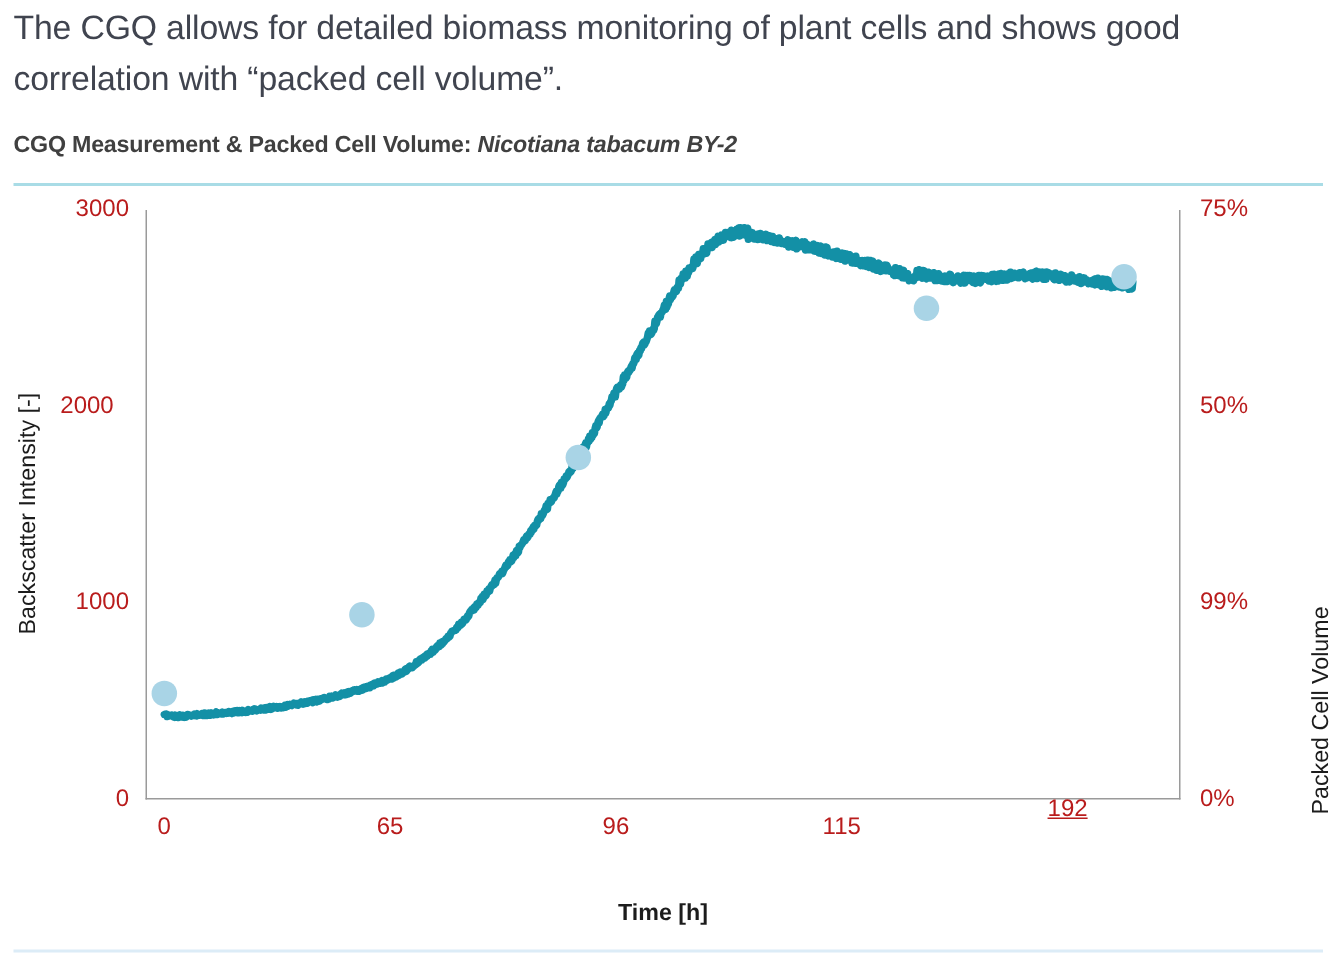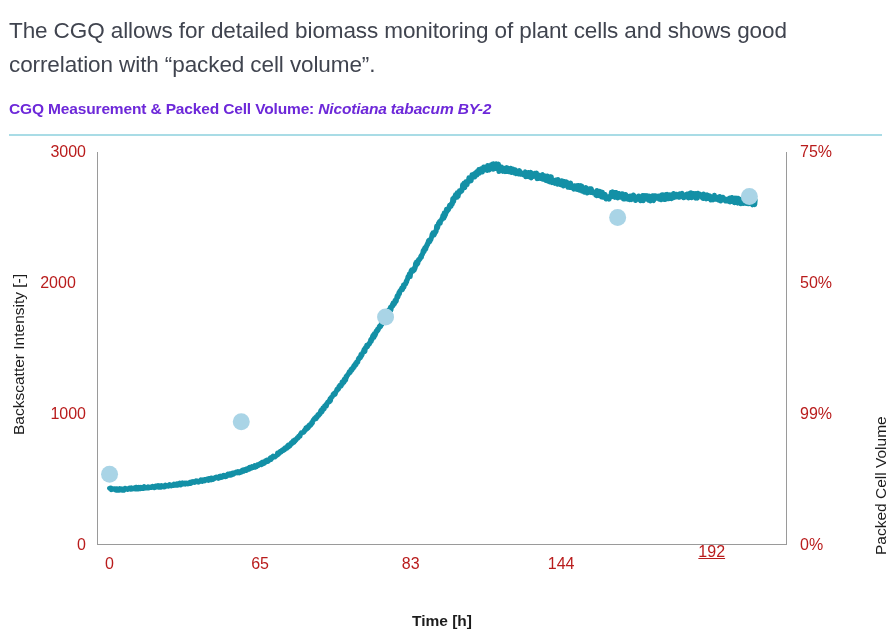--- a/index.html
+++ b/index.html
@@ -4,40 +4,40 @@
 <title>CGQ Measurement &amp; Packed Cell Volume</title>
 <style>
   html,body{margin:0;padding:0;}
   body{
     width:891px;height:641px;
     background:#ffffff;
     font-family:"Liberation Sans","DejaVu Sans",sans-serif;
     overflow:hidden;
     position:relative;
   }
-  .slide{position:absolute;inset:0;margin-top:12px;}
+  .slide{position:absolute;inset:0;}
 
   
   .headline{
     position:absolute;
     left:9px;top:2px;width:865px;
     font-size:22.5px;
     line-height:34px;
     font-weight:300;
     color:#40444f;
     letter-spacing:-0.1px;
   }
 
   
   .subtitle{
     position:absolute;
     left:9px;top:88px;
     font-size:15.5px;
     font-weight:700;
-    color:#6d28d9;
+    color:#404040;
     letter-spacing:-0.15px;
     white-space:nowrap;
   }
   .subtitle .species{font-style:italic;font-weight:700;}
 
   .rule-top{
     position:absolute;
     left:9px;top:122px;width:873px;height:2px;
     background:#a9dce6;
   }
@@ -161,22 +161,22 @@
     <div id="y2ticks">
         <div class="tick tick-right" style="top: 410px; left: 800px; width: 60px;">0%</div>
         <div class="tick tick-right" style="top: 279px; left: 800px; width: 60px;">99%</div>
         <div class="tick tick-right" style="top: 148px; left: 800px; width: 60px;">50%</div>
         <div class="tick tick-right" style="top: 17px; left: 800px; width: 60px;">75%</div>
       </div>
 
     <div id="xticks">
         <div class="tick tick-bottom" style="top: 420px; left: 109.545px;">0</div>
         <div class="tick tick-bottom" style="top: 420px; left: 260.091px;">65</div>
-        <div class="tick tick-bottom" style="top: 420px; left: 410.636px;">83</div>
-        <div class="tick tick-bottom" style="top: 420px; left: 561.182px;">144</div>
+        <div class="tick tick-bottom" style="top: 420px; left: 410.636px;">96</div>
+        <div class="tick tick-bottom" style="top: 420px; left: 561.182px;">115</div>
         <div class="tick tick-bottom" style="top: 408px; left: 711.727px; text-decoration: underline;">192</div>
       </div>
 
     <div class="axis-title axis-title-left">Backscatter Intensity [-]</div>
     <div class="axis-title axis-title-right">Packed Cell Volume</div>
     <div class="axis-title axis-title-bottom">Time [h]</div>
   </div>
 
 
 </div>

